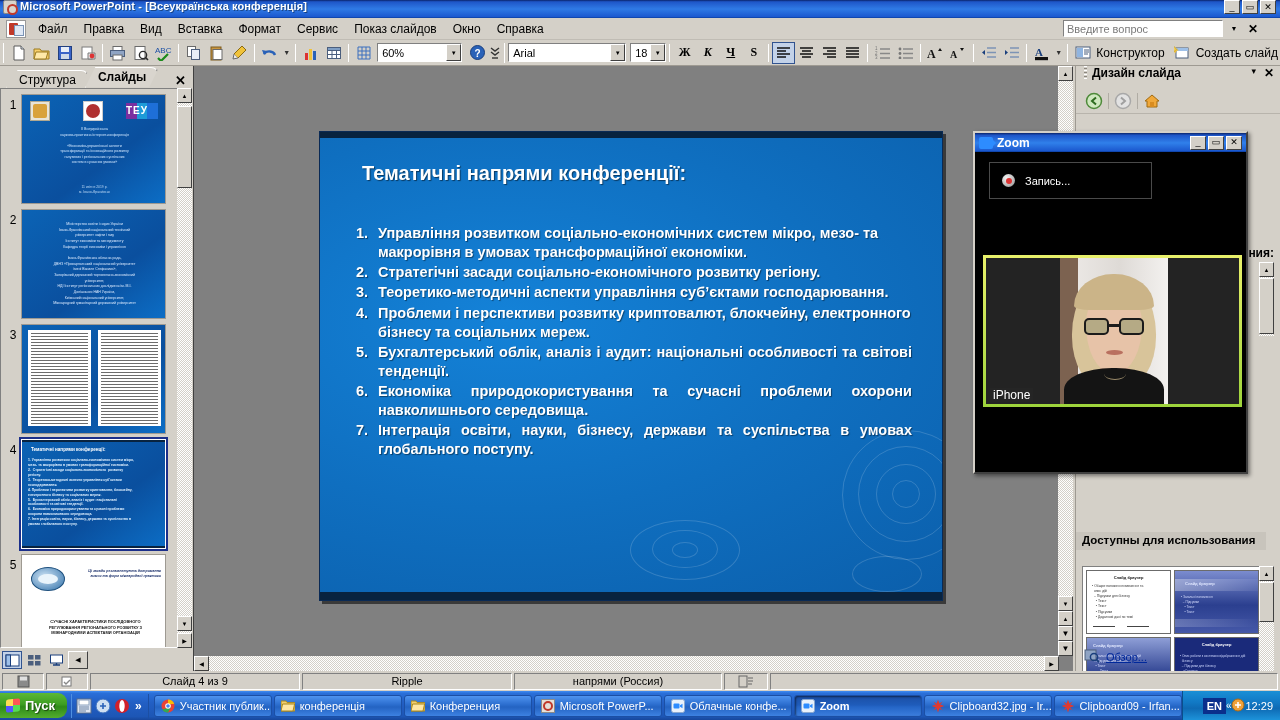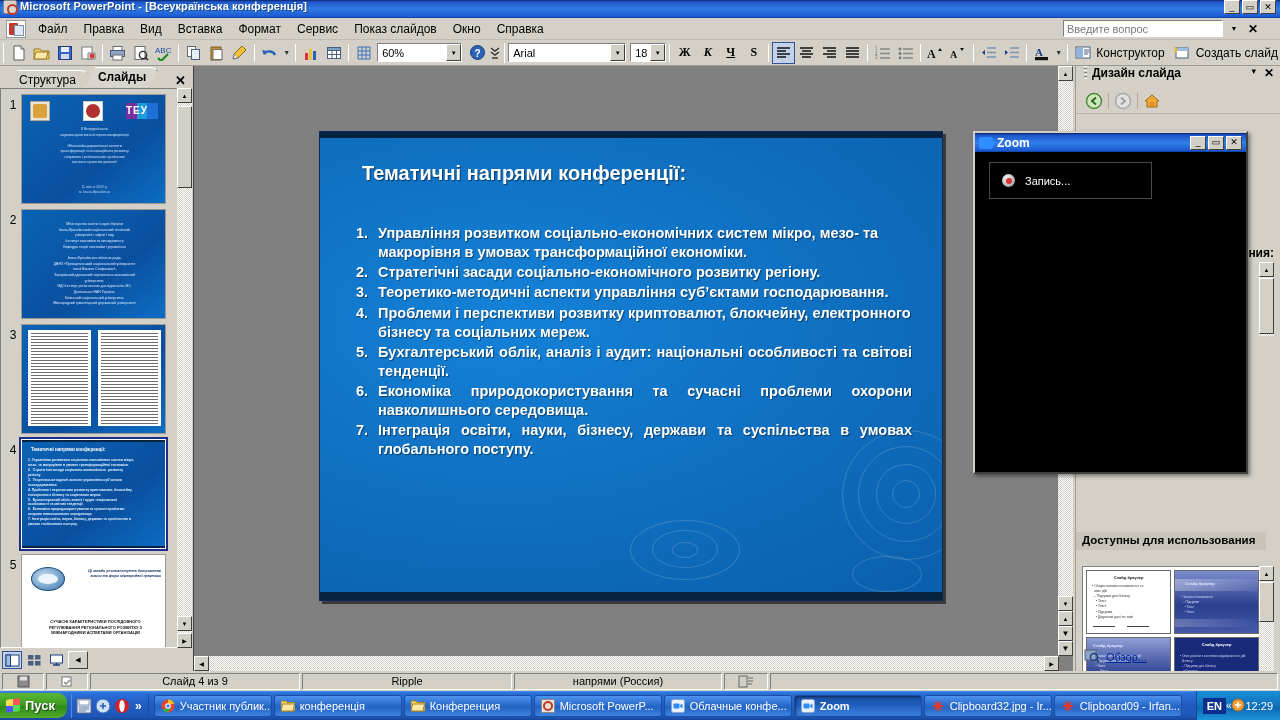--- a/index.html
+++ b/index.html
@@ -324,21 +324,21 @@
     border:1px solid #1b4fa5; border-radius:3px; color:#fff; font-size:11px;
     white-space:nowrap; overflow:hidden;
   }
   .tb-item.active{
     background:linear-gradient(to bottom,#1b4fa5,#1f5cbb 45%,#2566c7 55%,#3b7ddd);
     box-shadow:inset 1px 1px 2px rgba(0,0,0,.5); font-weight:bold;
   }
   .tb-item .ic{ width:14px; height:14px; flex:none; border-radius:2px; }
   .tray{
     margin-left:auto; height:29px; display:flex; align-items:center; 
-    padding:0 7px 0 6px;
+    padding:0 7px 0 20px;
     background:linear-gradient(to bottom,#1a8fd6 0%,#1178c4 40%,#0e6ab4 60%,#1d93da 100%);
     border-left:1px solid #0a4e8c; color:#fff; font-size:11px;
   }
   .lang{
     background:#0a2f8c; color:#fff; font-weight:bold; font-size:11px;
     padding:1px 3px; border:1px solid #0a2f8c;
   }
   .clock{ font-size:11px; color:#fff; }
   .ttip{ font-size:10px; }
 </style>
@@ -945,20 +945,41 @@
         <div class="tb-btn">✕</div>
       </div>
     </div>
 
     <div class="zoom-body">
       <div class="rec-box">
         <div class="rec-dot"></div>
         <div class="rec-txt">Запись...</div>
       </div>
 
+      <div class="video-frame">
+        <div class="video-inner">
+          <div class="vid-strip">
+            <div class="p-wall"></div>
+            <div class="p-door"></div>
+            <div class="p-hair"></div>
+            <div class="p-face"></div>
+            <div class="p-hair-f"></div>
+            <div class="p-glass">
+              <div class="lens l"></div>
+                <div class="bridge"></div>
+                <div class="lens r"></div>
+            </div>
+            <div class="p-mouth"></div>
+            <div class="p-neck"></div>
+            <div class="p-body"></div>
+            <div class="p-chain"></div>
+          </div>
+          <div class="vlabel">iPhone</div>
+        </div>
+      </div>
     </div>
   </div>
 
   <div class="statusbar">
     <div class="st-cell" style="width:42px">
       <svg width="13" height="13" viewBox="0 0 13 13">
           <rect x="1" y="1" width="11" height="11" fill="#8a8a8a" stroke="#555"></rect>
           <rect x="3" y="1.5" width="7" height="4" fill="#e0e0e0"></rect>
         </svg>
     </div>

